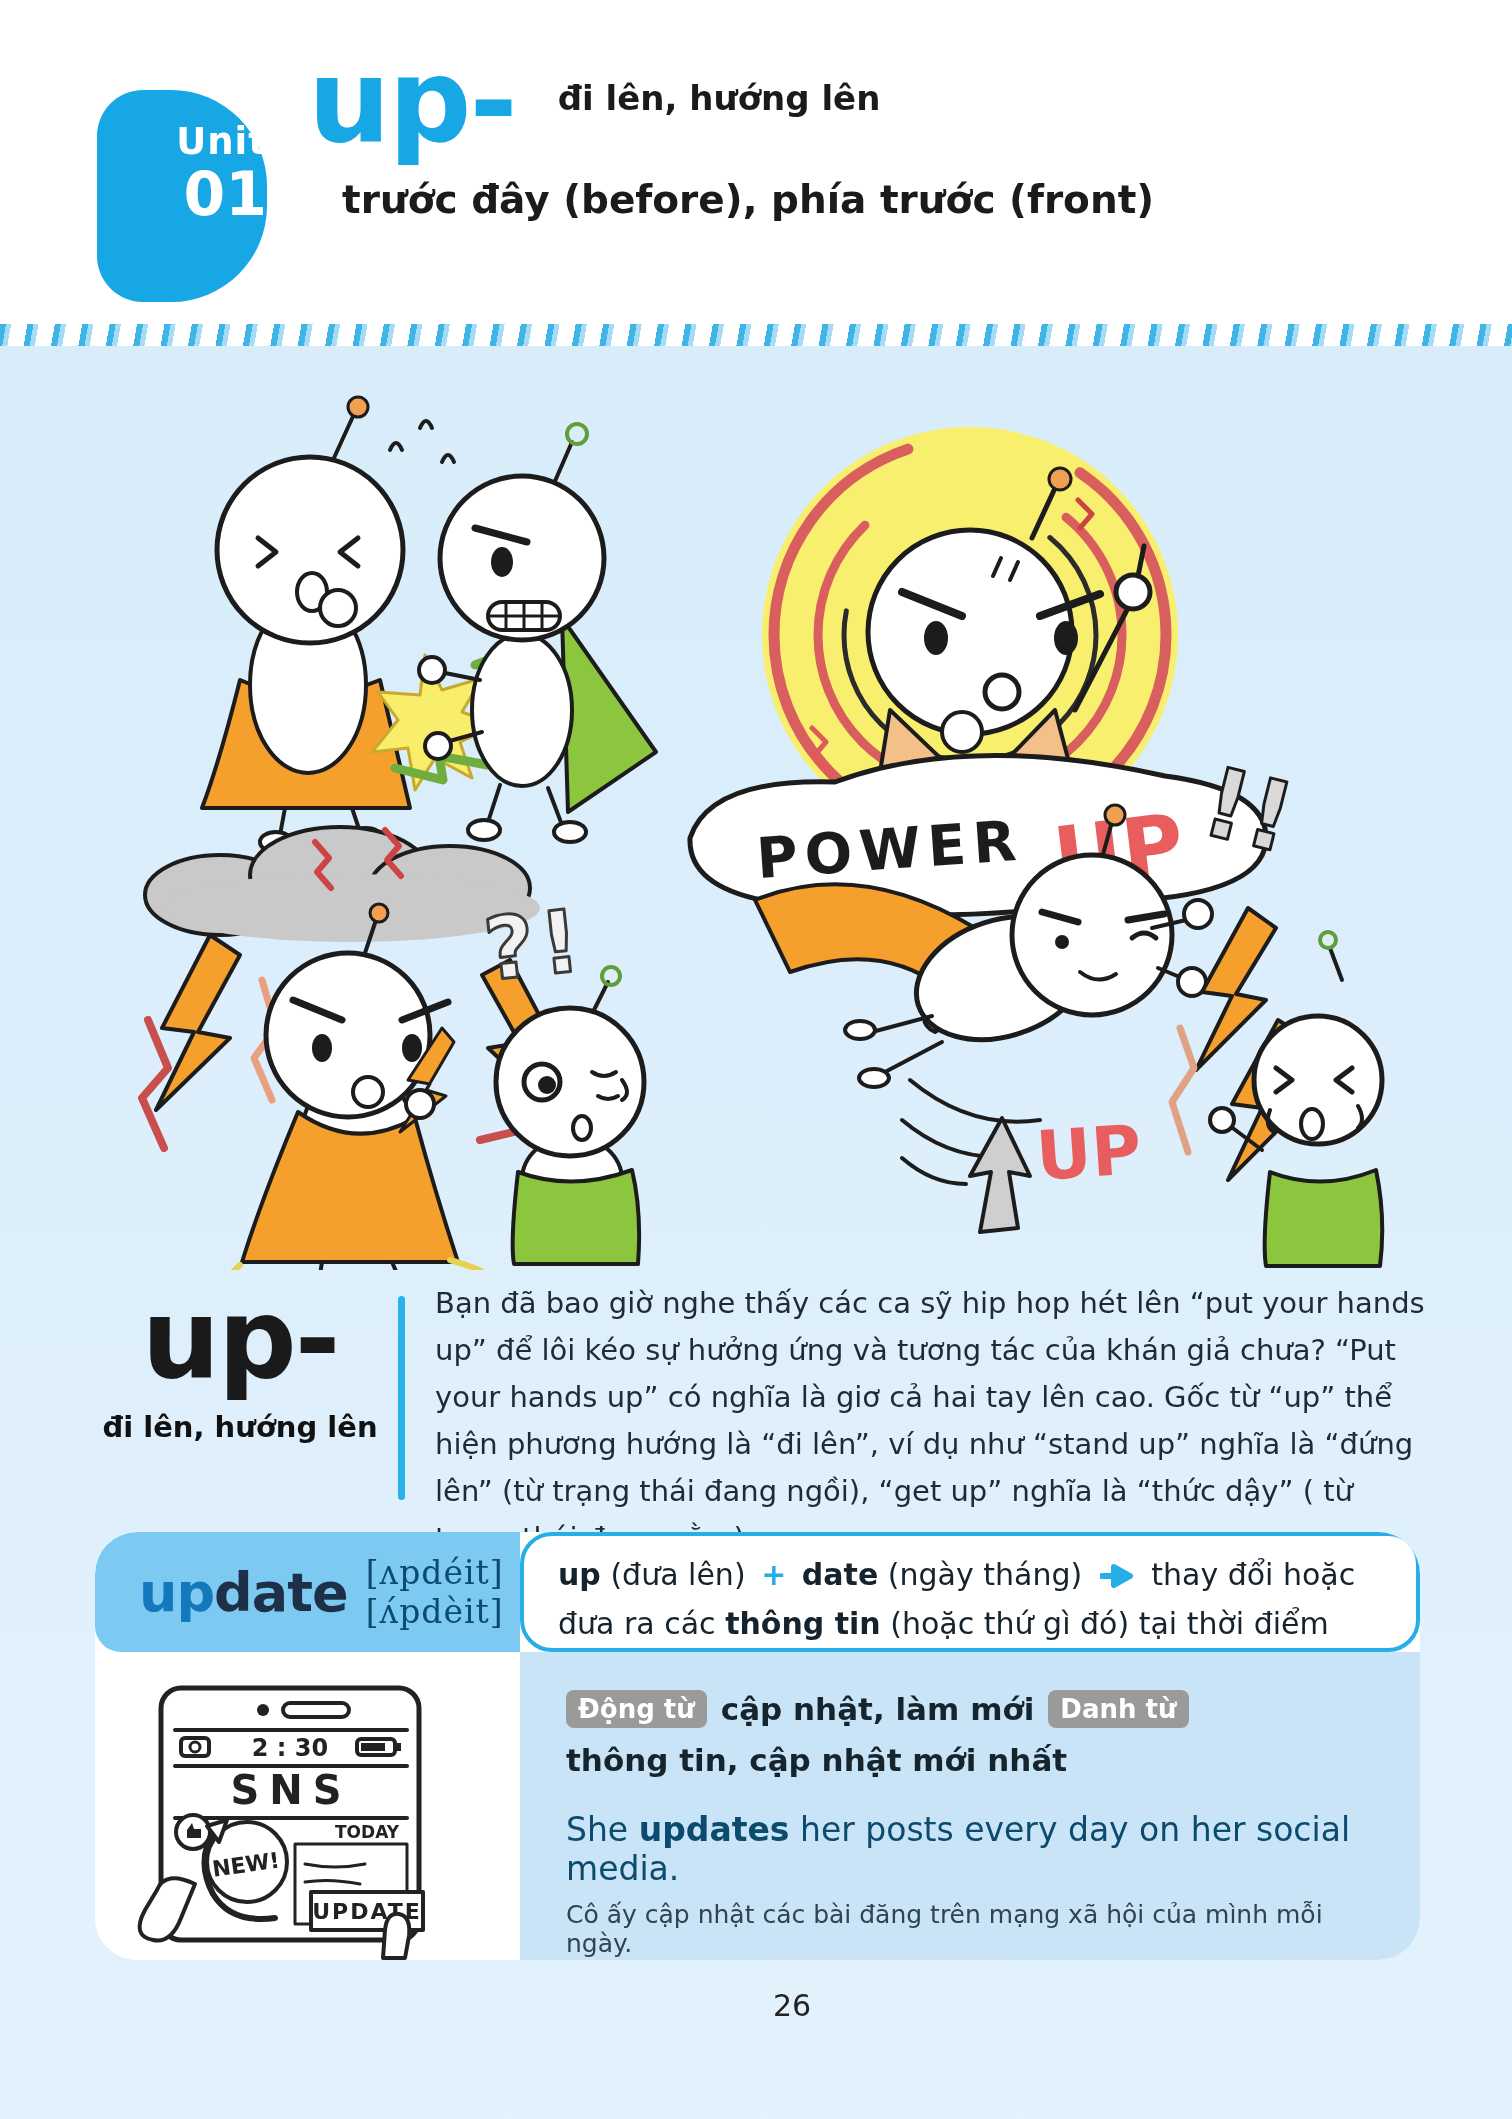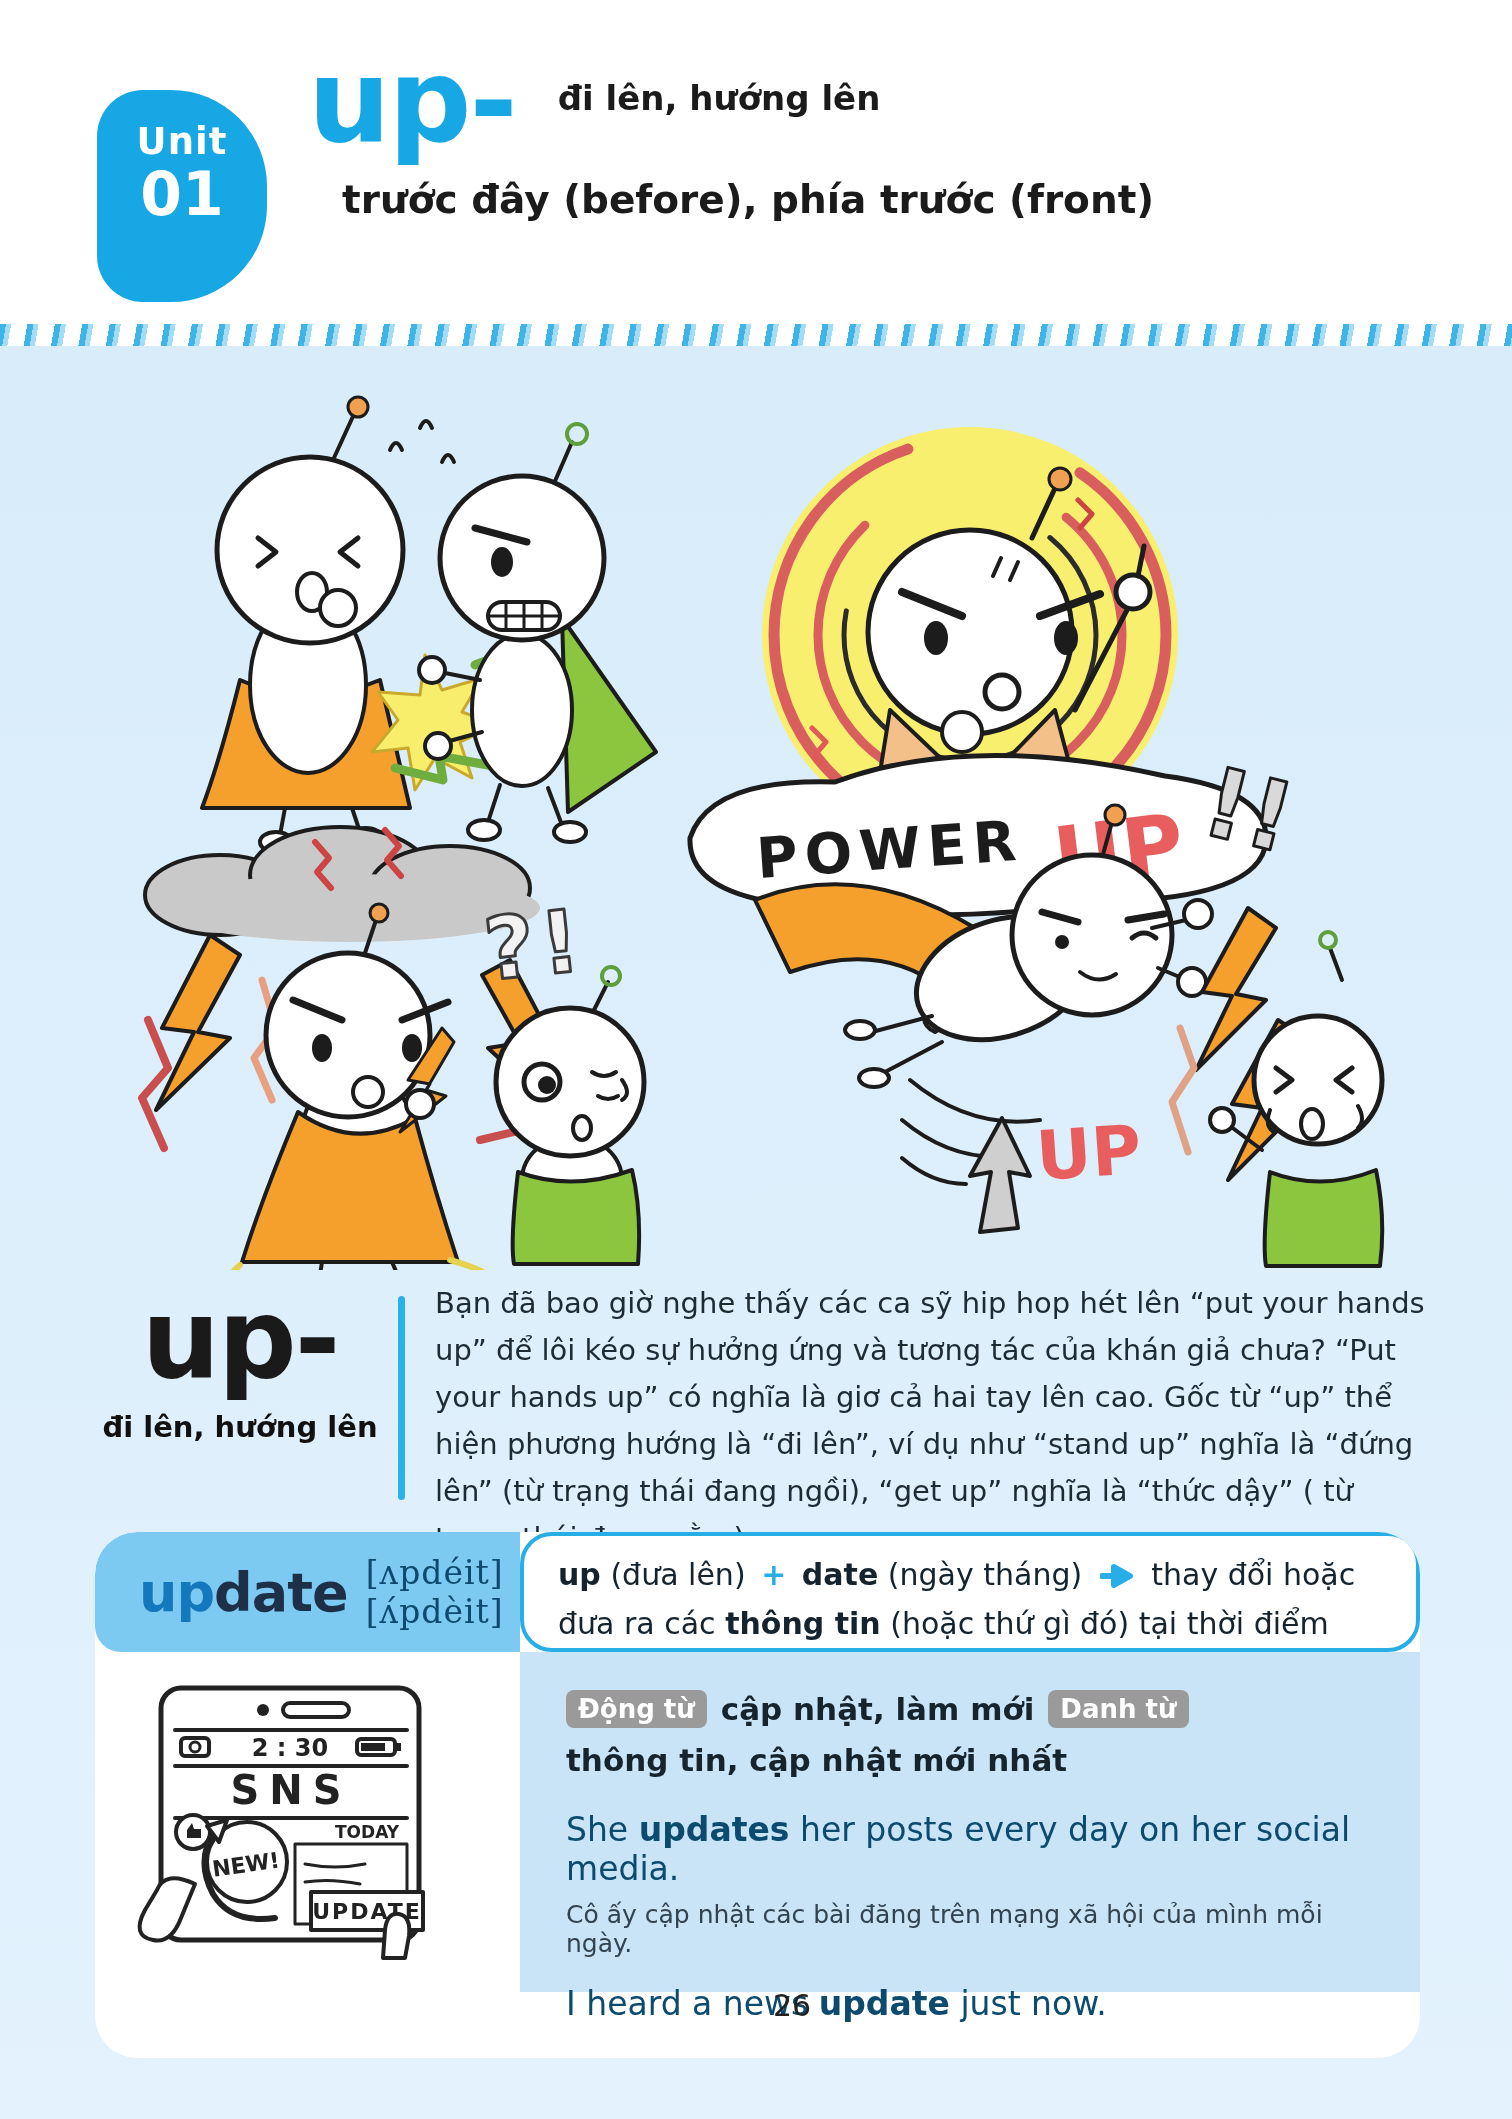--- a/index.html
+++ b/index.html
@@ -3,21 +3,21 @@
 <meta charset="utf-8">
 <style>
   html,body{margin:0;padding:0;background:#f2f2f2;}
   .page{
     position:relative;width:1512px;height:2119px;background:#ffffff;
     font-family:"DejaVu Sans","Liberation Sans",sans-serif;overflow:hidden;
   }
   
   .unit-badge{
     position:absolute;left:97px;top:90px;width:170px;height:212px;
-    background:#18a7e5;border-radius:46px 96px 96px 46px;color:#fff;text-align:center;
+    background:#18a7e5;border-radius:46px 96px 96px 46px;color:#fff;text-align:right;
   }
   .unit-badge .unit{font-size:37px;font-weight:700;margin-top:30px;letter-spacing:1px;}
   .unit-badge .num{font-size:60px;font-weight:800;line-height:1.05;margin-top:0px;}
   .prefix-block{position:absolute;left:308px;top:48px;}
   .prefix-row{display:flex;align-items:center;}
   .prefix-big{font-size:116px;font-weight:800;color:#18a7e5;line-height:0.92;letter-spacing:-2px;}
   .prefix-row.second{margin-top:-4px;}
   .meaning1{font-size:34px;font-weight:600;color:#1b1b1b;margin-left:42px;margin-top:-6px;}
   .meaning2{font-size:39px;font-weight:600;color:#1b1b1b;margin-left:34px;margin-top:26px;}
   
@@ -32,21 +32,21 @@
   
   .cartoons{position:absolute;left:90px;top:380px;width:1330px;height:890px;}
   
   .intro{position:absolute;left:95px;top:1282px;width:1330px;height:240px;}
   .intro-left{position:absolute;left:0;top:0;width:290px;text-align:center;}
   .intro-prefix{font-size:110px;font-weight:800;color:#1a1a1a;line-height:1.05;letter-spacing:-2px;}
   .intro-meaning{font-size:29px;font-weight:700;color:#111;margin-top:12px;}
   .intro-bar{position:absolute;left:303px;top:14px;width:7px;height:204px;background:#29b2e9;border-radius:4px;}
   .intro-para{position:absolute;left:340px;top:-2px;width:990px;font-size:29px;line-height:1.62;color:#1f2b33;}
   
-  .card{position:absolute;left:95px;top:1532px;width:1325px;height:526px;border-radius:42px;overflow:hidden;background:#fff;}
+  .card{position:absolute;left:95px;top:1532px;width:1325px;height:428px;border-radius:42px;overflow:hidden;background:#fff;}
   .card-header{display:flex;height:120px;}
   .card-title{
     width:425px;box-sizing:border-box;background:#7ccaf1;border-radius:42px 0 0 26px;
     display:flex;align-items:center;padding-left:44px;
   }
   .word{font-size:54px;font-weight:800;letter-spacing:-1px;}
   .word .pre{color:#1478bd;}
   .word .root{color:#1d3048;}
   .phon{font-family:"DejaVu Serif","Liberation Serif",serif;font-size:33px;color:#0c4a6e;margin-left:18px;letter-spacing:1px;}
   .card-def{

